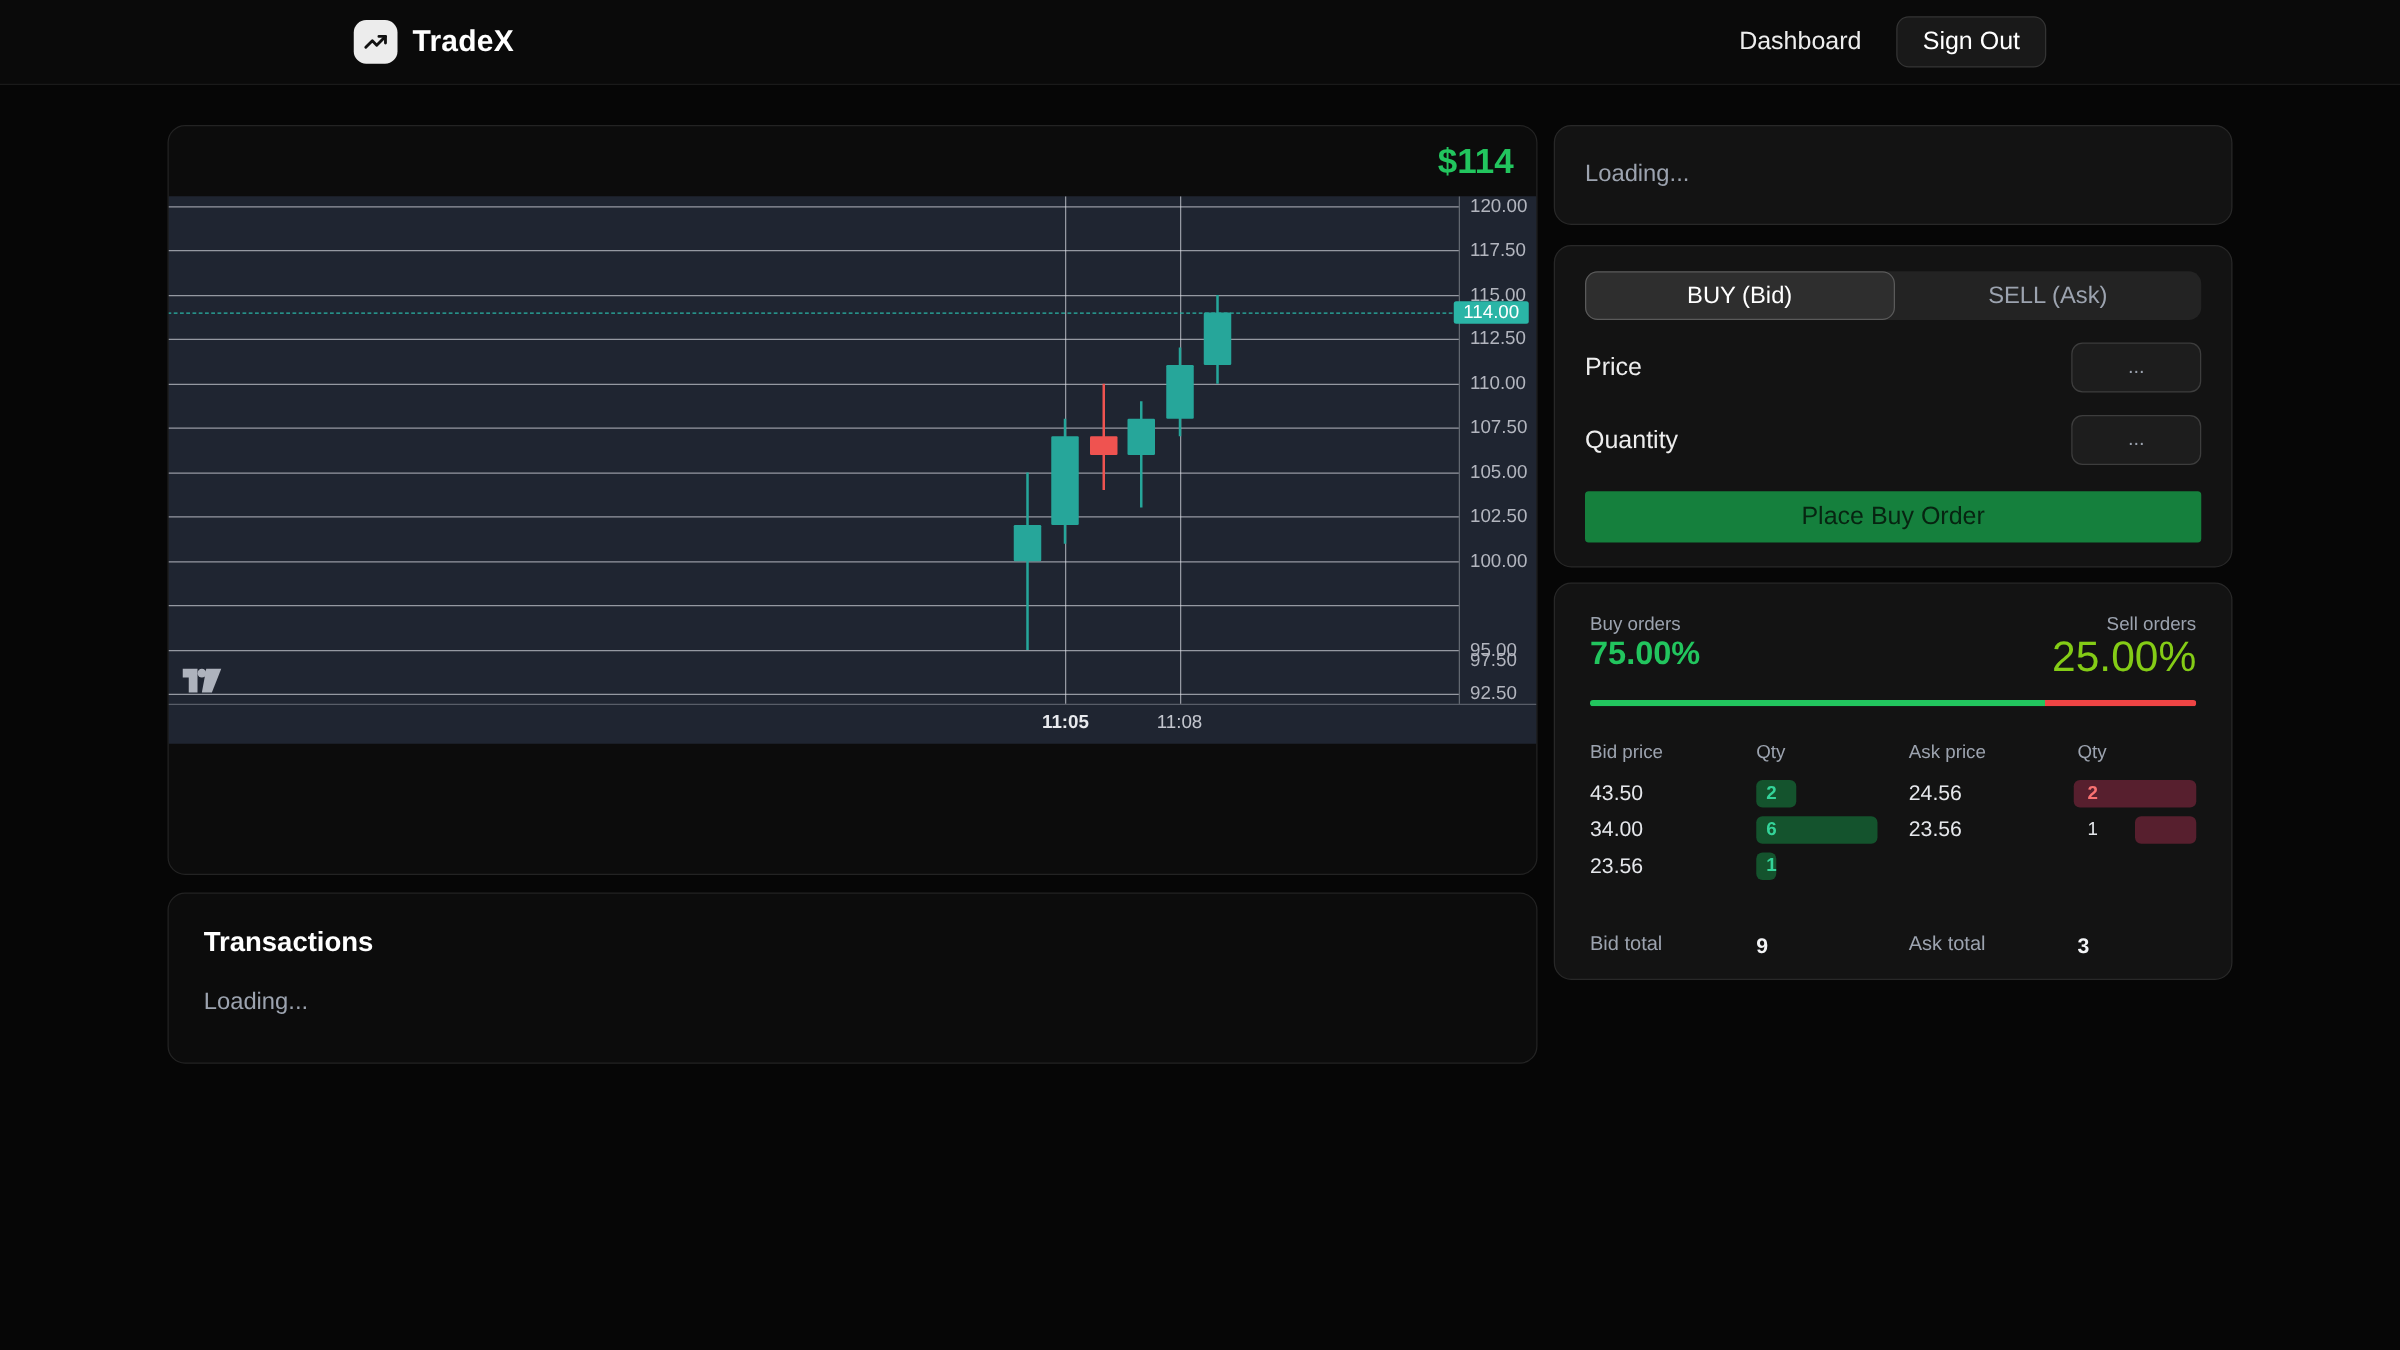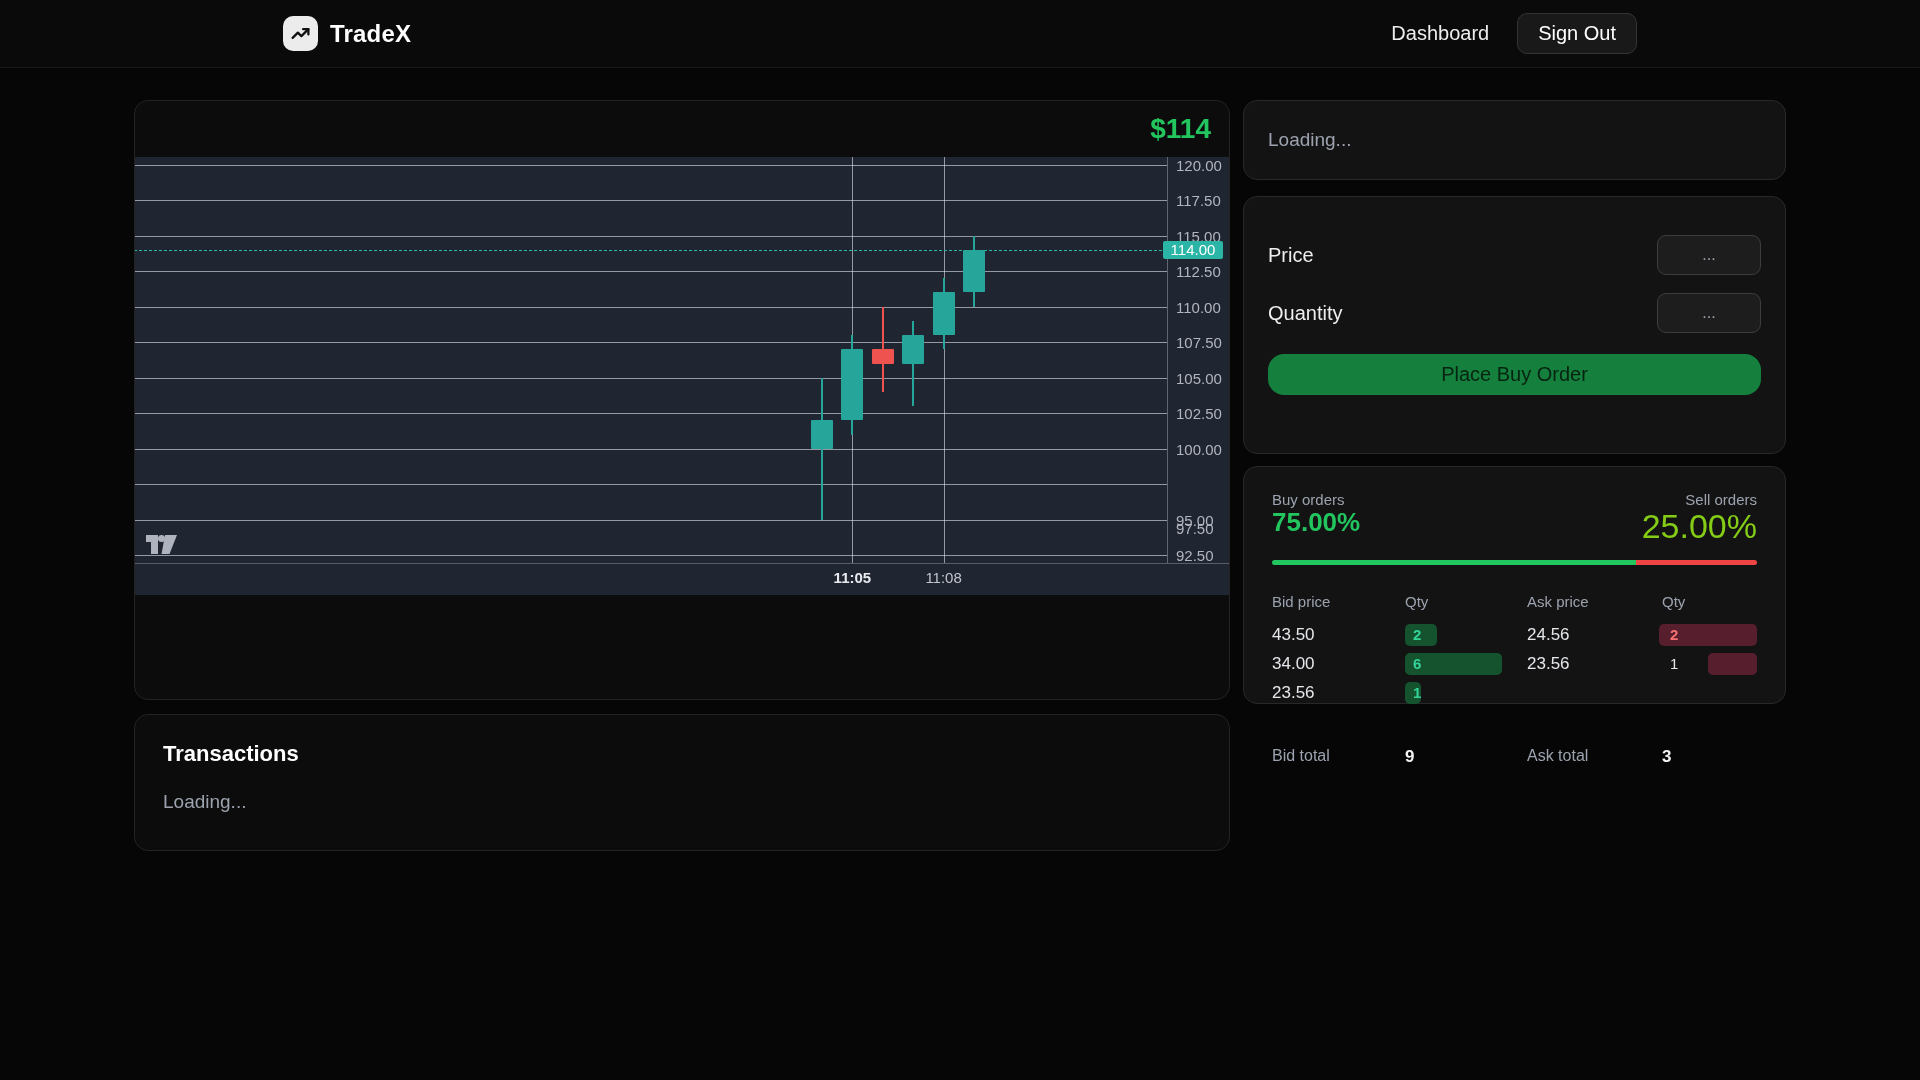--- a/index.html
+++ b/index.html
@@ -71,24 +71,24 @@
   .tab { flex:1; display:flex; align-items:center; justify-content:center;
          font-size:19px; color:#9ca3af; border-radius:10px; cursor:pointer; }
   .tab.active { background:#2e2e2e; border:1px solid #5a5a5a; color:#fff; }
   .form-row { display:flex; align-items:center; justify-content:space-between; margin-top:18px; }
   .form-label { font-size:20px; color:#ededed; }
   .form-input { width:104px; height:40px; background:#1d1d1d; border:1px solid #3d3d3d;
                 border-radius:9px; color:#e5e7eb; font-size:16px; text-align:center;
                 font-family:"Liberation Sans", sans-serif; }
   .form-input::placeholder { color:#9ca3af; }
   .submit-btn { width:100%; height:41px; margin-top:21px; background:#15803d;
-                border:none; border-radius:16px; color:rgba(5,25,12,0.9);
+                border:none; border-radius:3px; color:rgba(5,25,12,0.9);
                 font-size:20px; cursor:pointer; font-family:"Liberation Sans", sans-serif; }
 
-  .book-card { height:238px; margin-top:12px; padding:24px 28px; }
+  .book-card { height:318px; margin-top:12px; padding:24px 28px; }
   .pct-row { display:flex; justify-content:space-between; align-items:flex-start; }
   .pct-label { font-size:15px; color:#9ca3af; }
   .pct-val-buy { font-size:26px; font-weight:bold; color:#22c55e; line-height:1.1; }
   .pct-val-sell { font-size:34px; font-weight:normal; color:#84cc16; line-height:1.1; text-align:right; }
   .ratio-bar { display:flex; height:5px; border-radius:3px; overflow:hidden; margin-top:15px; }
   .ratio-buy { background:#22c55e; }
   .ratio-sell { background:#ef4444; }
   .book-grid { display:grid; grid-template-columns:133px 122px 135px 1fr;
                column-gap:0; margin-top:28px; }
   .book-head { font-size:15px; color:#9ca3af; padding-bottom:10px; }
@@ -193,20 +193,24 @@
     </div>
   </section>
 
   <aside class="right-col">
 
     <div class="card loading-card">
       <span class="muted">Loading...</span>
     </div>
 
     <div class="card form-card">
+      <div class="tabs">
+        <div class="tab active">BUY (Bid)</div>
+        <div class="tab">SELL (Ask)</div>
+      </div>
       <div class="form-row">
         <span class="form-label">Price</span>
         <input class="form-input" placeholder="..." style="">
       </div>
       <div class="form-row">
         <span class="form-label">Quantity</span>
         <input class="form-input" placeholder="..." style="">
       </div>
       <button class="submit-btn">Place Buy Order</button>
     </div>

